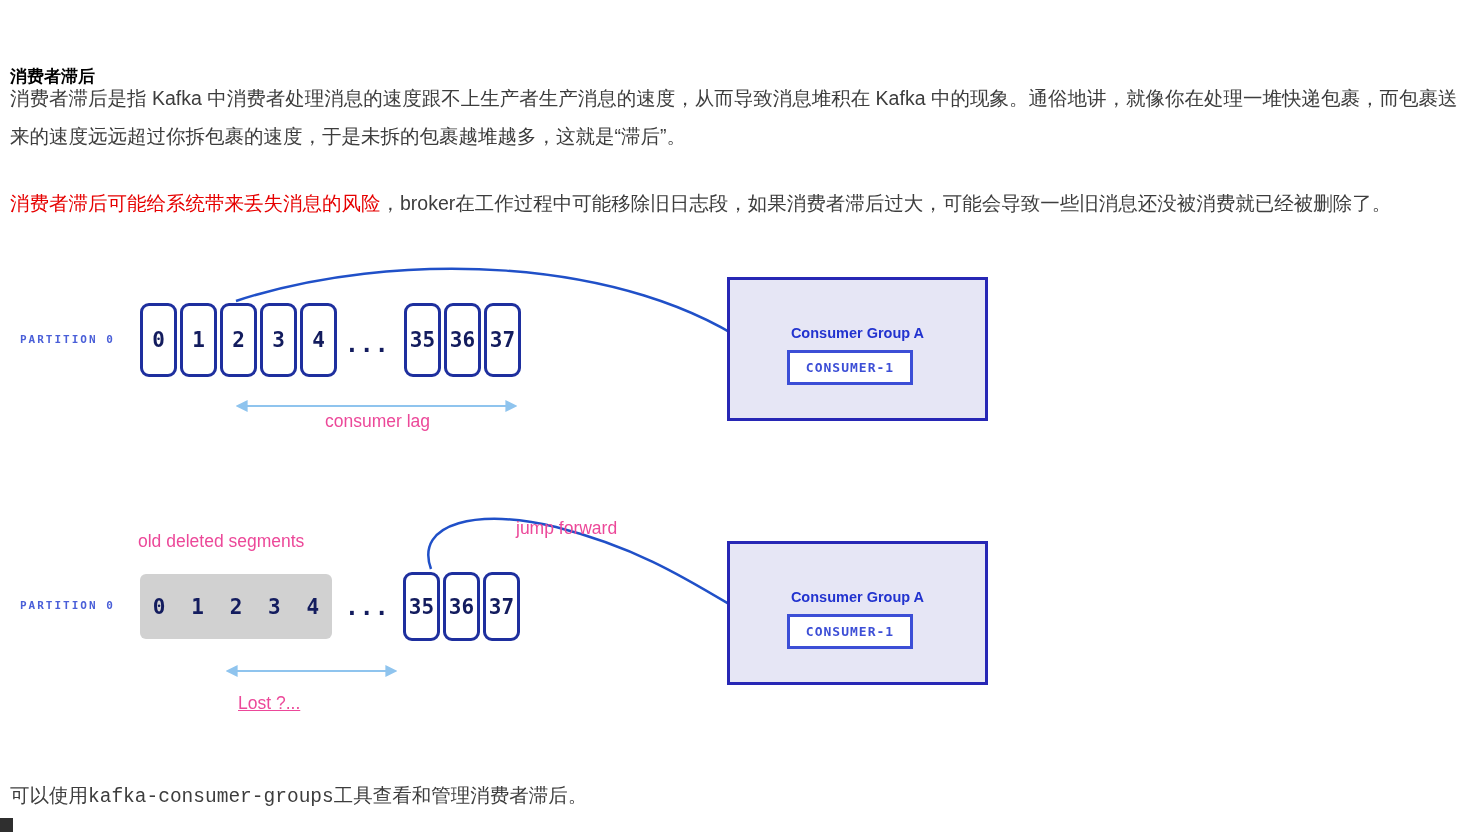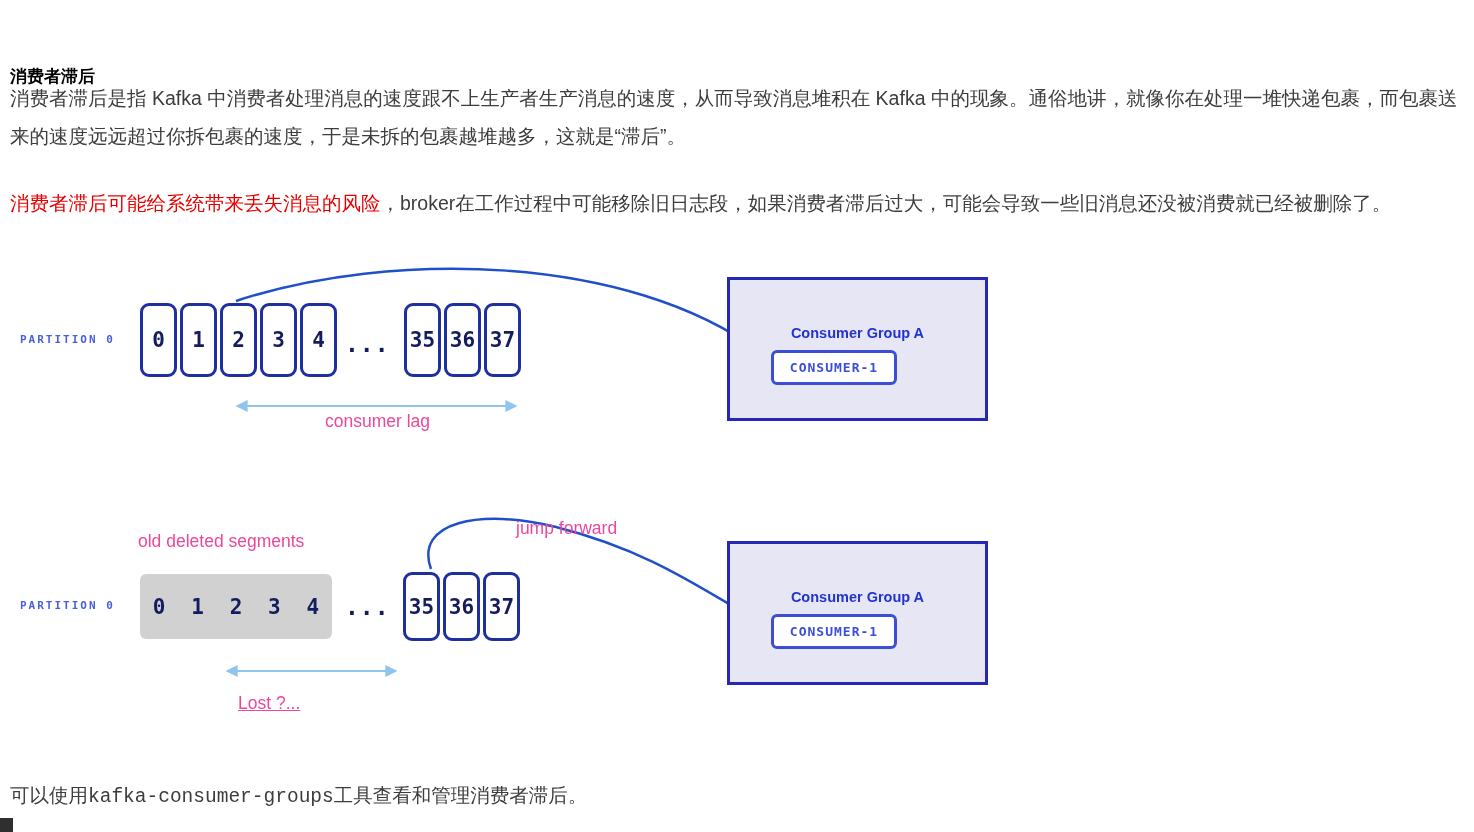--- a/index.html
+++ b/index.html
@@ -33,22 +33,22 @@
         font-weight:bold;font-size:23px;letter-spacing:1px;color:var(--cell-text,#131c5e);}
   .gray-block{position:absolute;left:140px;top:574px;width:192px;height:65px;border-radius:6px;
         background:var(--deleted-gray,#d1d1d1);display:flex;align-items:center;}
   .gray-block span{width:38.4px;text-align:center;font-family:"DejaVu Sans Mono",monospace;
         font-weight:bold;font-size:21px;color:var(--cell-text,#131c5e);}
   .diagram-caption{position:absolute;font-size:17.5px;color:#ec4899;}
   .group-box{position:absolute;width:261px;height:144px;background:var(--group-fill,#e6e6f5);
         border:3px solid var(--group-border,#2727b5);}
   .group-title{position:absolute;left:0;top:9px;width:100%;text-align:center;font-size:14.5px;
         font-weight:bold;color:var(--group-title-blue,#2233cf);margin-top:36px;}
-  .consumer-box{position:absolute;left:41px;top:70px;width:126px;height:35px;background:#fff;
-        border:3px solid var(--consumer-blue,#3c4ed6);border-radius:6px;display:flex;align-items:center;
+  .consumer-box{position:absolute;left:57px;top:70px;width:126px;height:35px;background:#fff;
+        border:3px solid var(--consumer-blue,#3c4ed6);border-radius:0;display:flex;align-items:center;
         justify-content:center;font-family:"DejaVu Sans Mono",monospace;font-weight:bold;font-size:13px;
         letter-spacing:1px;color:var(--consumer-blue,#3c4ed6);}
   .corner-mark{position:absolute;left:0;top:818px;width:13px;height:14px;background:#2f2f2f;}
 </style>
 </head>
 <body>
 
 <div class="page">
 
   <h3 class="heading">消费者滞后</h3>

